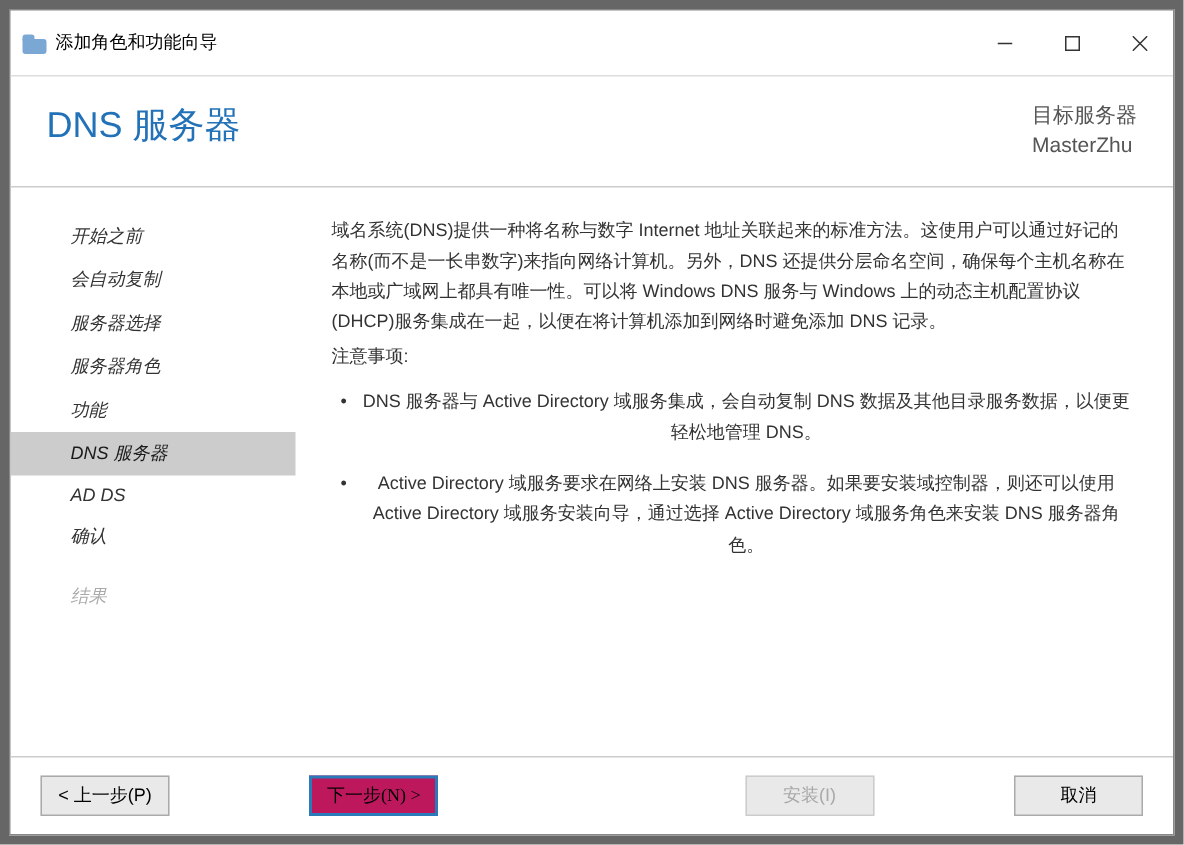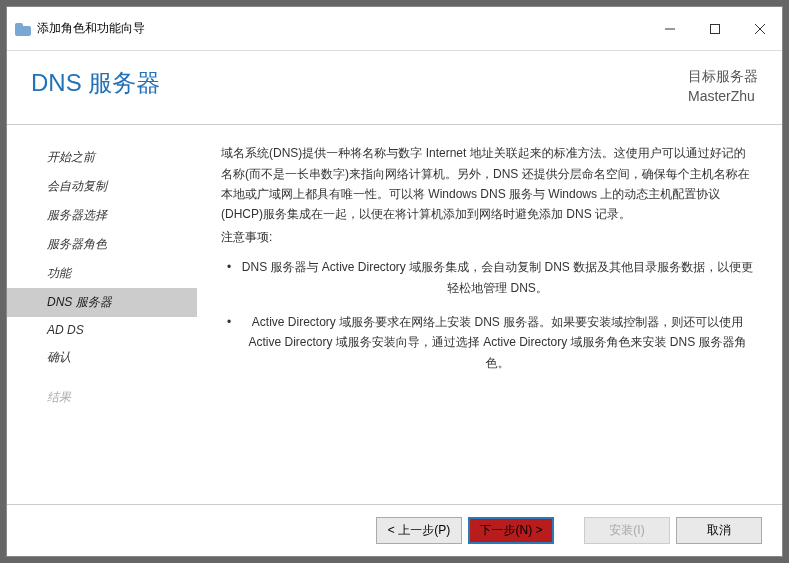--- a/index.html
+++ b/index.html
@@ -21,23 +21,23 @@
     .sidebar { width: 190px; padding: 18px 0 0 0; }
     .sidebar-item { padding: 6px 0 6px 40px; font-size: 12px; color: #333; cursor: default; font-style: italic; }
     .sidebar-item.active { background: #cccccc; color: #1a1a1a; }
     .sidebar-item.disabled { color: #aaa; margin-top: 11px; }
     .content { flex: 1; padding: 18px 28px 10px 24px; font-size: 12px; color: #333; line-height: 1.7; }
     .content p { margin-bottom: 2px; }
     .content .notes-label { margin-bottom: 10px; }
     .content ul { list-style: none; padding-left: 6px; }
     .content li { position: relative; padding-left: 14px; margin-bottom: 14px; text-align: center; }
     .content li::before { content: '•'; position: absolute; left: 0; top: 0; }
-    .footer { border-top: 1px solid #ccc; padding: 12px 20px; display: flex; justify-content: flex-end; gap: 6px; margin-top: 32px; }
+    .footer { border-top: 1px solid #ccc; padding: 12px 20px; display: flex; justify-content: space-between; gap: 6px; margin-top: 32px; }
     .btn { min-width: 86px; padding: 4px 10px; font-size: 12px; border: 1px solid #aaa; background: #e9e9e9; cursor: default; text-align: center; }
-    .btn.primary { border: 2px solid #2a7ab9; background: #b91c1c; padding: 3px 9px; }
+    .btn.primary { border: 2px solid #2a7ab9; background: #be185d; padding: 3px 9px; font-family: Liberation Serif, serif; }
     .btn.disabled { color: #a8a8a8; border-color: #ccc; }
     .btn-spacer { width: 18px; }
   </style>
 </head>
 <body>
 
 <div class="window">
   <div class="titlebar">
     <span class="titlebar-icon"></span>
     <span class="titlebar-text">添加角色和功能向导</span>

